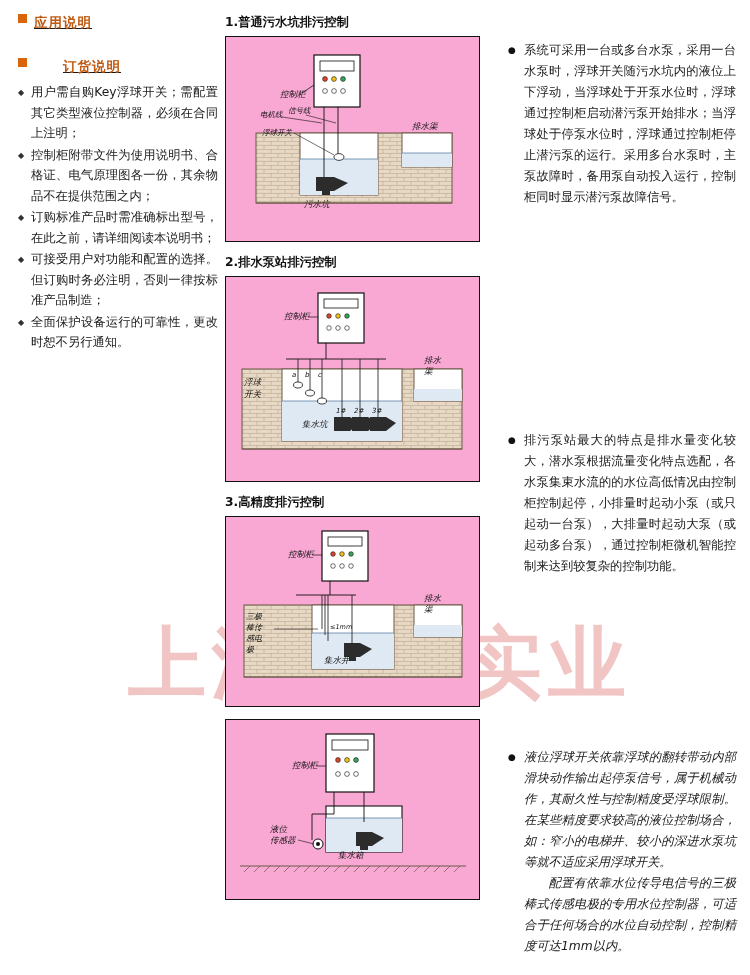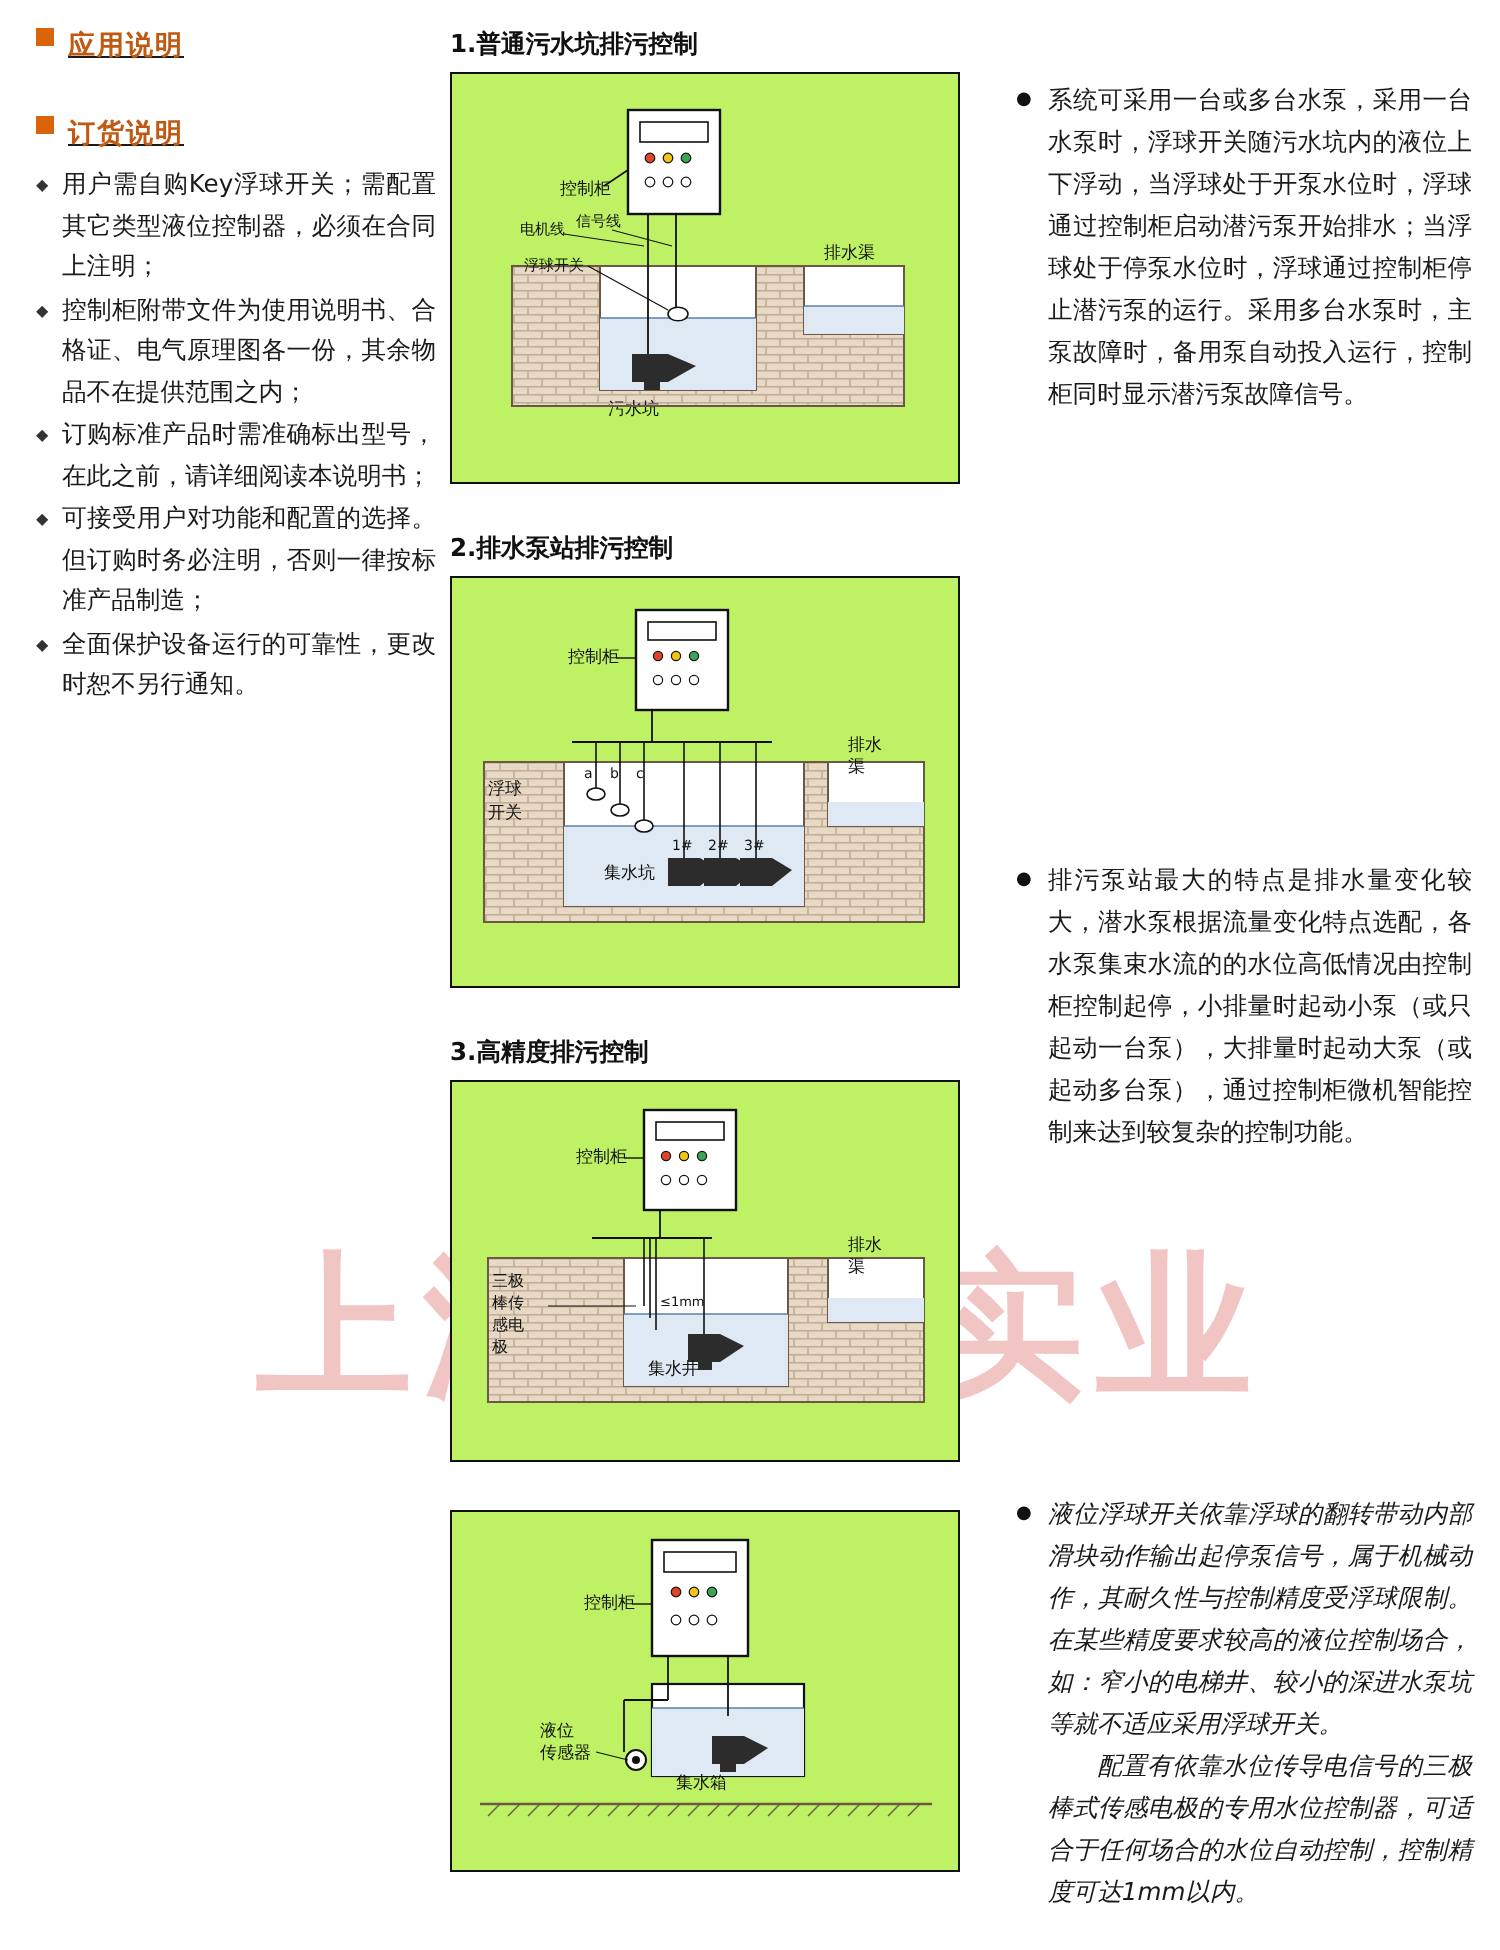--- a/index.html
+++ b/index.html
@@ -96,32 +96,33 @@
     color: #333;
   }
 
   
   .col-mid {
     position: absolute;
     left: 225px;
     top: 14px;
     width: 255px;
   }
-  .fig-block { margin-bottom: 24px; }
+  .fig-block { margin-bottom: 12px; }
   .fig-title {
     font-size: 12.3px;
     font-weight: bold;
     margin-bottom: 5px;
     color: #111;
   }
   .fig-box {
     border: 1px solid #111;
-    background: #bef264;
+    background: #f9a8d4;
     position: relative;
     overflow: hidden;
+    font-style: italic;
   }
 
   
   .col-right {
     position: absolute;
     left: 508px;
     top: 40px;
     width: 228px;
   }
   .note {
@@ -161,21 +162,21 @@
 
   <div class="watermark">上海泉玖实业</div>
 
   <div class="col-left">
 
     <div class="section-head">
       <span class="sq"></span>
       <span class="ttl">应用说明</span>
     </div>
 
-    <div class="section-head" style="margin-top:26px;">
+    <div class="section-head" style="margin-top:26px;gap:29px;">
       <span class="sq"></span>
       <span class="ttl">订货说明</span>
     </div>
     <ul class="order-list">
       <li>用户需自购Key浮球开关；需配置其它类型液位控制器，必须在合同上注明；</li>
       <li>控制柜附带文件为使用说明书、合格证、电气原理图各一份，其余物品不在提供范围之内；</li>
       <li>订购标准产品时需准确标出型号，在此之前，请详细阅读本说明书；</li>
       <li>可接受用户对功能和配置的选择。但订购时务必注明，否则一律按标准产品制造；</li>
       <li>全面保护设备运行的可靠性，更改时恕不另行通知。</li>
     </ul>

